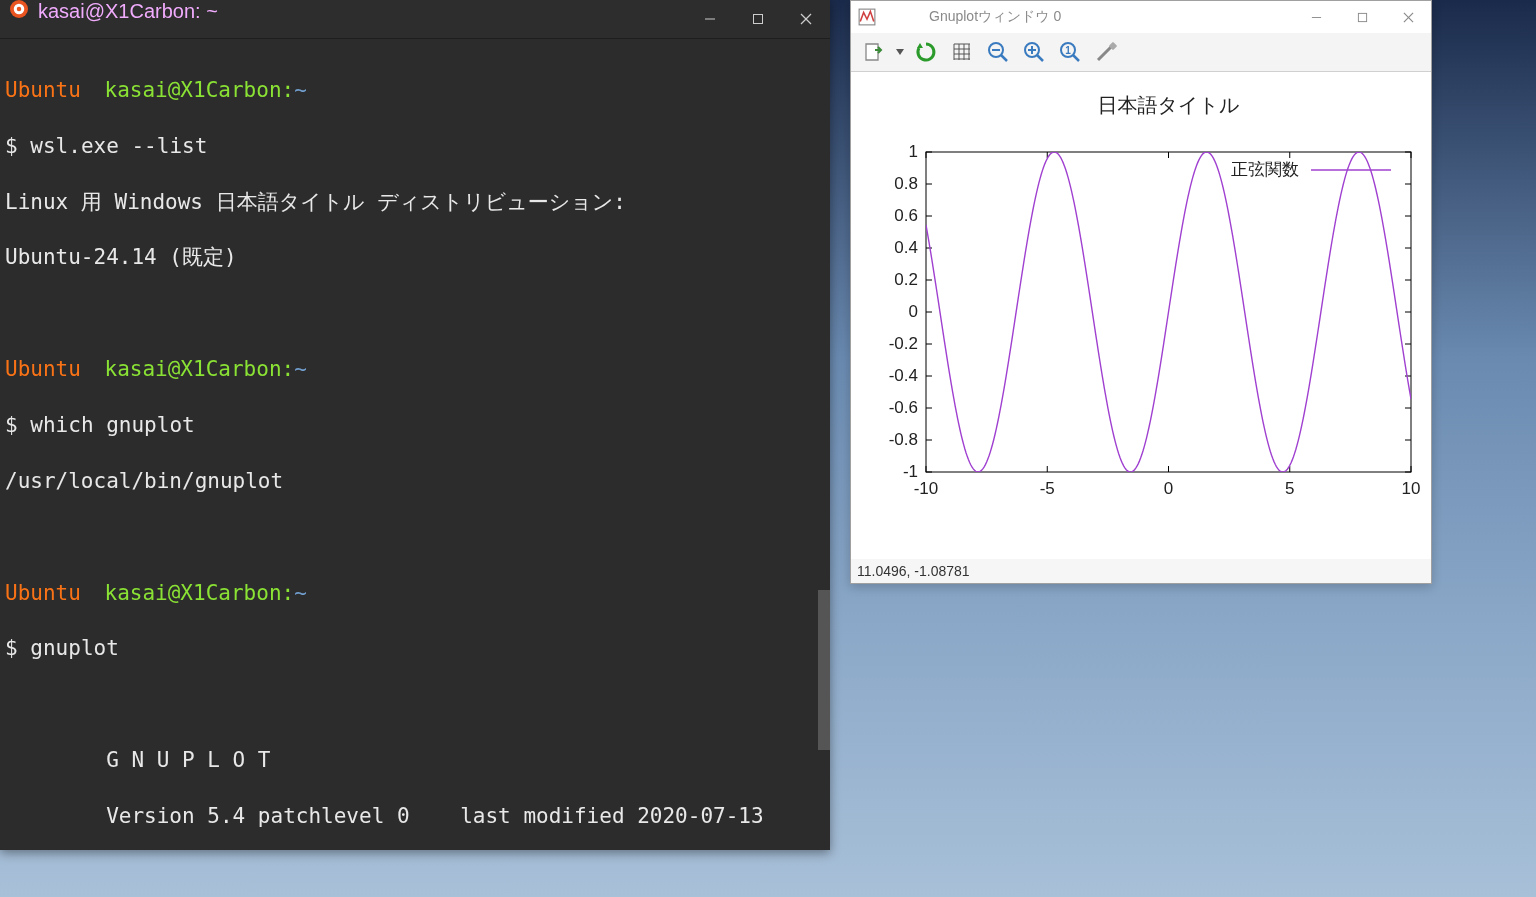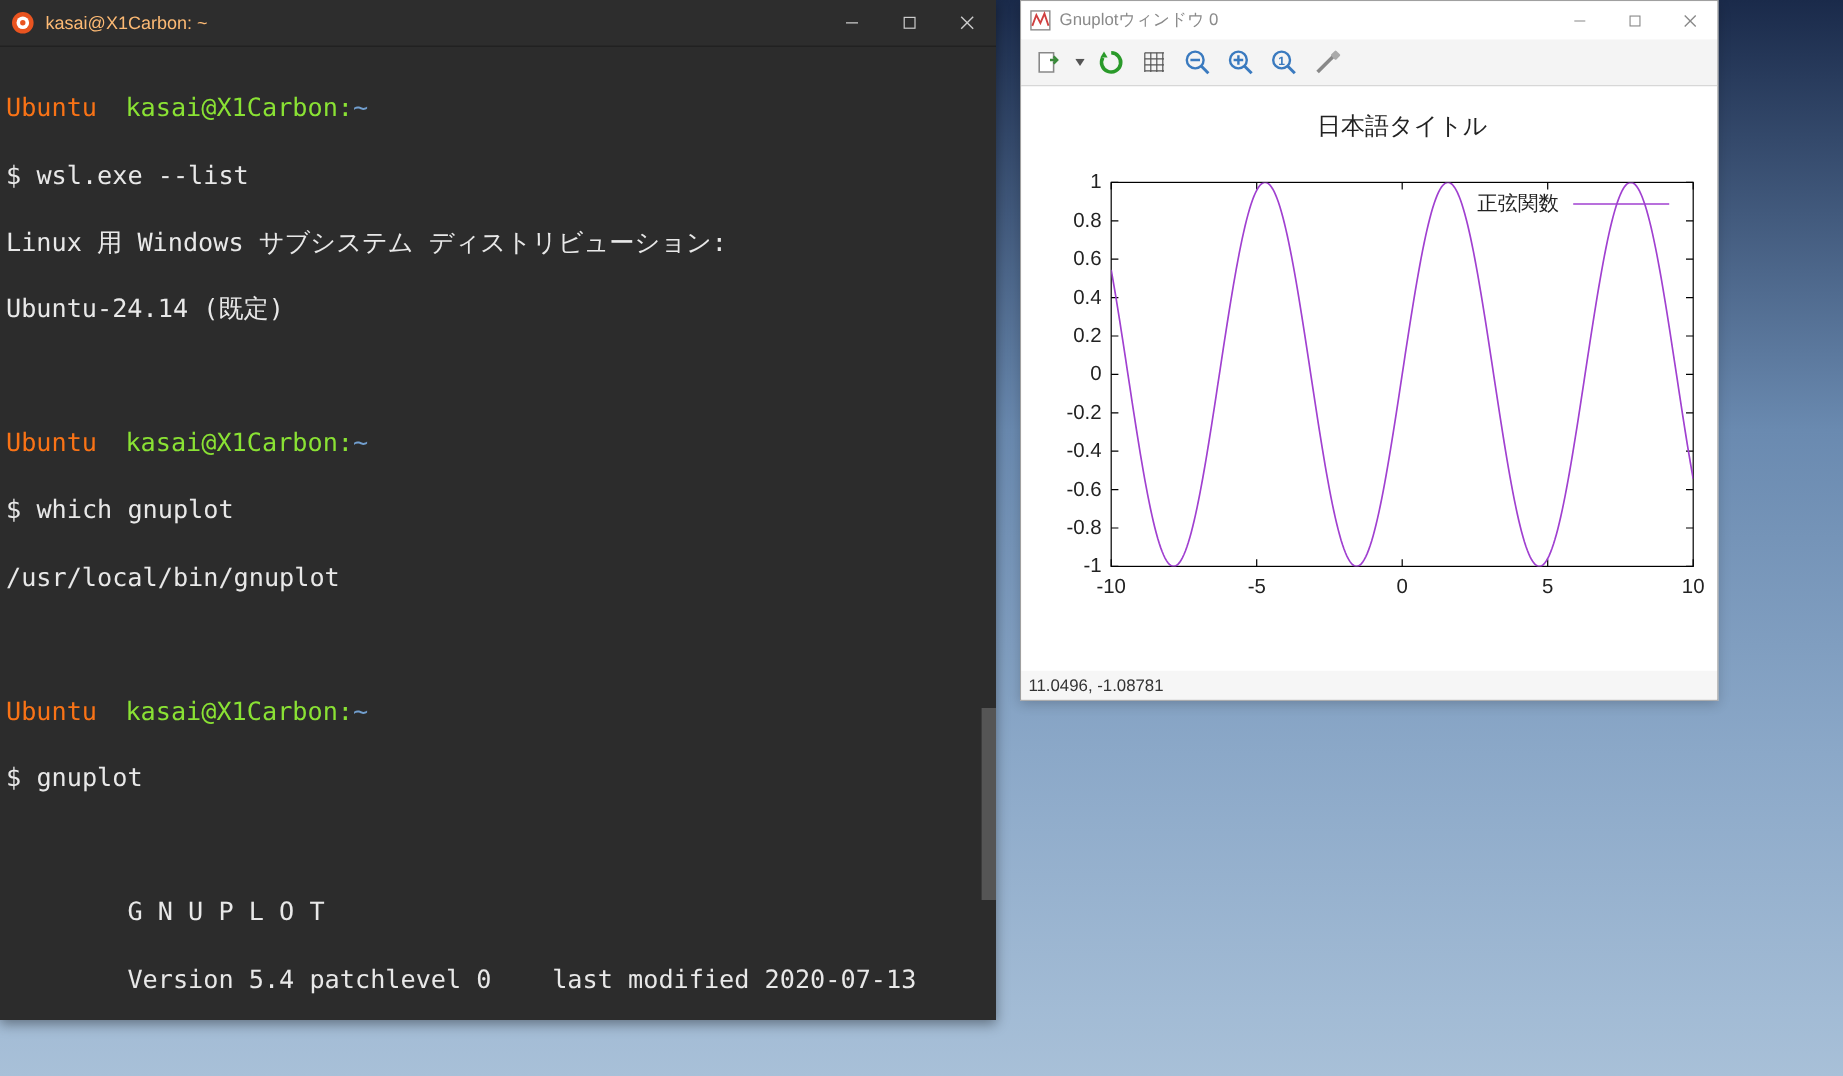--- a/index.html
+++ b/index.html
@@ -23,23 +23,22 @@
     background: #2b2b2b;
     display: flex;
     flex-direction: column;
     box-shadow: 0 3px 10px rgba(0,0,0,0.4);
   }
 
   .terminal-titlebar {
     height: 38px;
     background: #2d2d2d;
     display: flex;
-    align-items: center;
-    color: #fdba74;
-    font-size: 15px;
+    color: #f0abfc;
+    font-size: 20px;
     border-bottom: 1px solid #1e1e1e;
   }
   .terminal-titlebar .t-icon {
     width: 18px;
     height: 18px;
     border-radius: 50%;
     background: #e95420;
     margin: 0 10px;
     display: flex;
     align-items: center;
@@ -102,21 +101,21 @@
     display: flex;
     align-items: center;
     color: #8a8a8a;
     font-size: 14px;
   }
   .gp-icon {
     width: 18px;
     height: 18px;
     margin: 0 7px;
   }
-  .gp-title { flex: 1; }
+  .gp-title { flex: 1; margin-left: 46px; }
   .gp-win-controls { display: flex; }
   .gp-win-btn {
     width: 46px;
     height: 32px;
     display: flex;
     align-items: center;
     justify-content: center;
     color: #888;
   }
   .gp-win-btn svg { width: 11px; height: 11px; }
@@ -186,21 +185,21 @@
         <svg viewBox="0 0 12 12">
             <line x1="1" y1="1" x2="11" y2="11" stroke="#ccc" stroke-width="1.2"></line>
             <line x1="11" y1="1" x2="1" y2="11" stroke="#ccc" stroke-width="1.2"></line>
           </svg>
       </div>
     </div>
   </div>
   <div class="terminal-body">
 <div><span class="orange">Ubuntu</span> <span class="green">kasai@X1Carbon:</span><span class="blue">~</span></div>
 <div><span>$</span> <span>wsl.exe --list</span></div>
-<div>Linux 用 Windows サブシステム ディストリビューション:</div>
+<div>Linux 用 Windows 日本語タイトル ディストリビューション:</div>
 <div>Ubuntu-24.14 (既定)</div>
 <div> </div>
 <div><span class="orange">Ubuntu</span> <span class="green">kasai@X1Carbon:</span><span class="blue">~</span></div>
 <div><span>$</span> <span>which gnuplot</span></div>
 <div>/usr/local/bin/gnuplot</div>
 <div> </div>
 <div><span class="orange">Ubuntu</span> <span class="green">kasai@X1Carbon:</span><span class="blue">~</span></div>
 <div><span>$</span> <span>gnuplot</span></div>
 <div> </div>
 <div>        <span>G N U P L O T</span></div>

